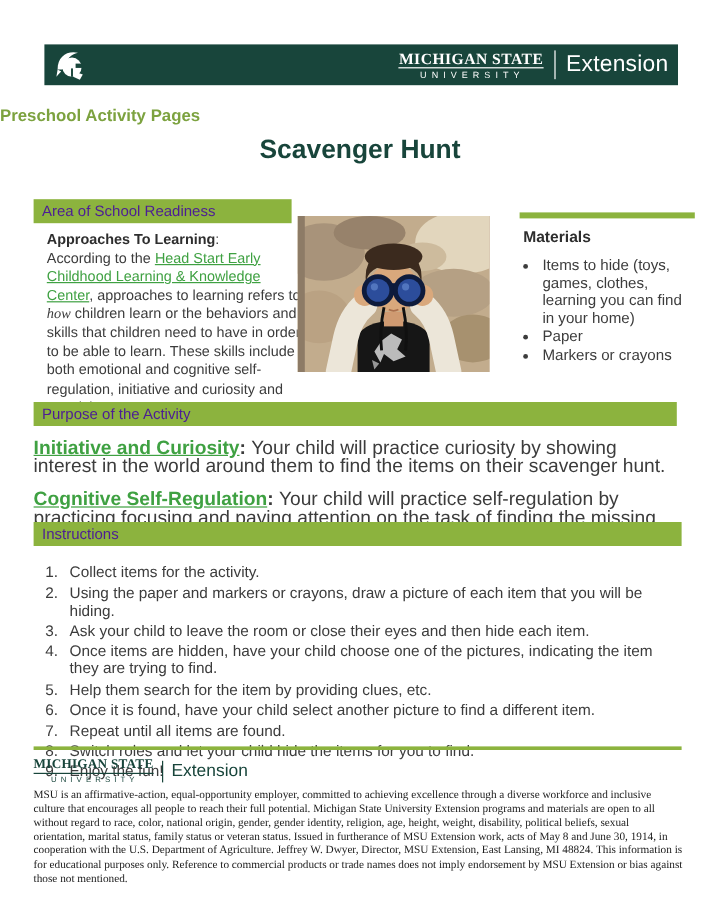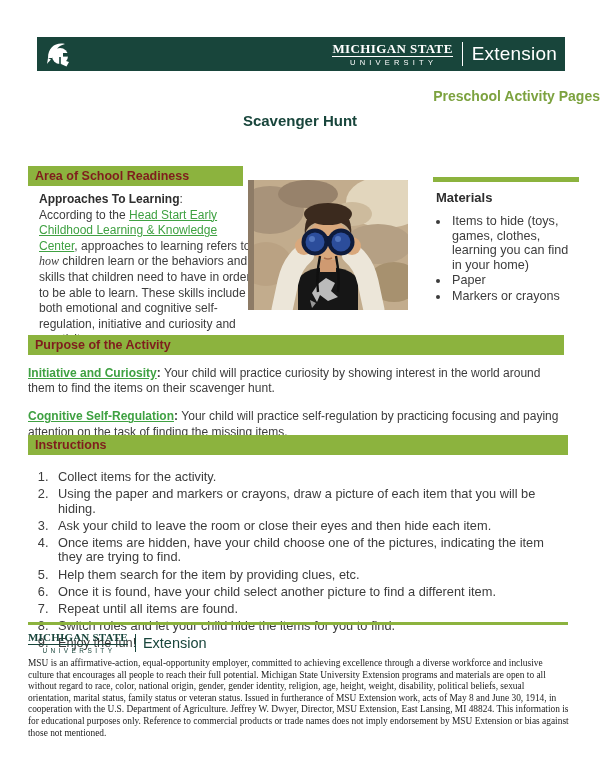--- a/index.html
+++ b/index.html
@@ -22,31 +22,31 @@
   .wordmark .l1 {
     font-family:"Liberation Serif",serif; font-weight:bold; font-size:13px;
     letter-spacing:.4px; border-bottom:1px solid #fff; padding-bottom:1px; line-height:13px;
   }
   .wordmark .l2 { font-size:7.5px; letter-spacing:4.2px; margin-top:2px; line-height:8px; padding-left:2px; }
   .brand .divider { width:1px; height:24px; background:#ffffff; }
   .brand .division { color:#fff; font-size:19px; font-weight:400; padding-left:9px; letter-spacing:.2px; }
 
   
   .kicker {
-    position:absolute; left:0; top:88px; width:100%; text-align:right;
+    position:absolute; left:0; top:88px; width:100%; text-align:left;
     color:#7CA23F; font-size:14px; font-weight:bold;
   }
   .doc-title {
     position:absolute; left:0; top:112px; width:100%; text-align:center;
-    color:#18453B; font-size:15px; font-weight:bold;
+    color:#18453B; font-size:22px; font-weight:bold;
   }
 
   
   .bar {
-    background:#8CB33E; color:#7f1d1d; font-weight:bold; font-size:12.5px;
+    background:#8CB33E; color:#4c1d95; font-weight:normal; font-size:12.5px;
     display:flex; align-items:center; padding-left:7px; height:20px;text-align:center;
   }
   .bar-readiness { position:absolute; left:28px; top:166px; width:215px; }
   .bar-purpose   { position:absolute; left:28px; top:335px; width:536px; }
   .bar-instructions { position:absolute; left:28px; top:435px; width:540px; }
 
   
   .left-col { position:absolute; left:39px; top:192px; width:216px; font-size:12px; line-height:15.6px; }
   .left-col .lead { font-weight:bold; color:#2e2e2e; }
   a.green-link { color:#3FA142; text-decoration:underline; cursor:pointer; }
@@ -58,21 +58,21 @@
   }
   .photo svg { display:block; }
 
   .materials { position:absolute; left:417px; top:177px; width:146px;margin-left:16px; }
   .materials .rule { height:5px; background:#8CB33E; margin-bottom:8px; }
   .materials h3 { font-size:13px; color:#2e2e2e; margin:0 0 9px 3px; }
   .materials ul { list-style:disc; margin-left:17px; font-size:12.6px; line-height:14.6px; color:#3c3c3c; }
   .materials li { padding-left:2px; margin-bottom:1px; }
 
   
-  .purpose-text { position:absolute; left:28px; top:366px; width:542px; font-size:12px; line-height:15.2px; }
+  .purpose-text { position:absolute; left:28px; top:366px; width:542px; font-size:16px; line-height:15.2px; }
   .purpose-text p { margin-bottom:13px; }
   .purpose-text .plink { font-weight:bold; }
   .purpose-text .colon { font-weight:bold; color:#3c3c3c; }
 
   
   .instructions { position:absolute; left:28px; top:470px; width:542px; }
   .instructions ol { list-style:decimal; margin-left:24px; font-size:12.8px; line-height:14.6px; color:#3c3c3c; }
   .instructions li { padding-left:6px; margin-bottom:2.5px; }
 
   

